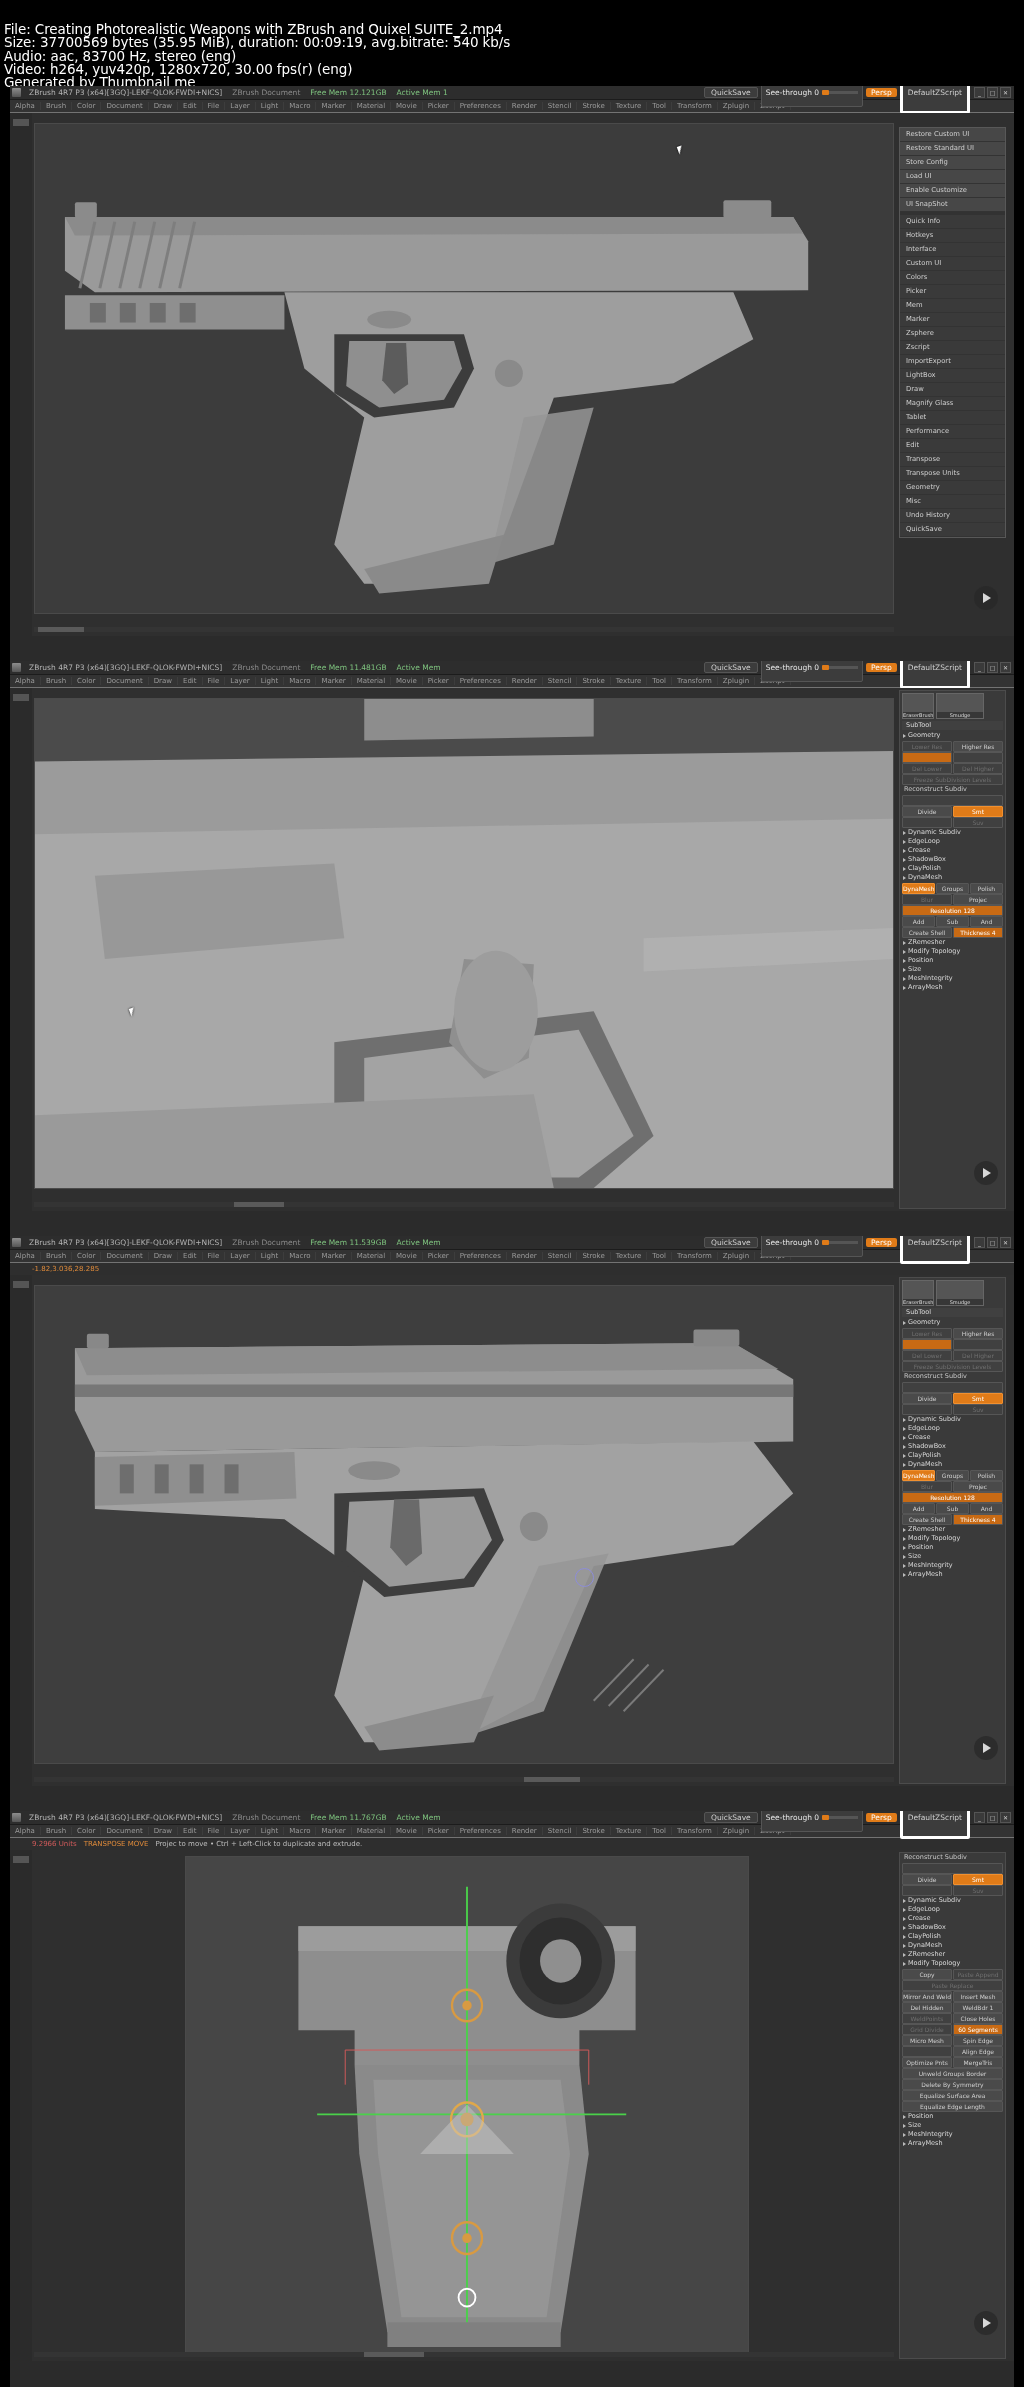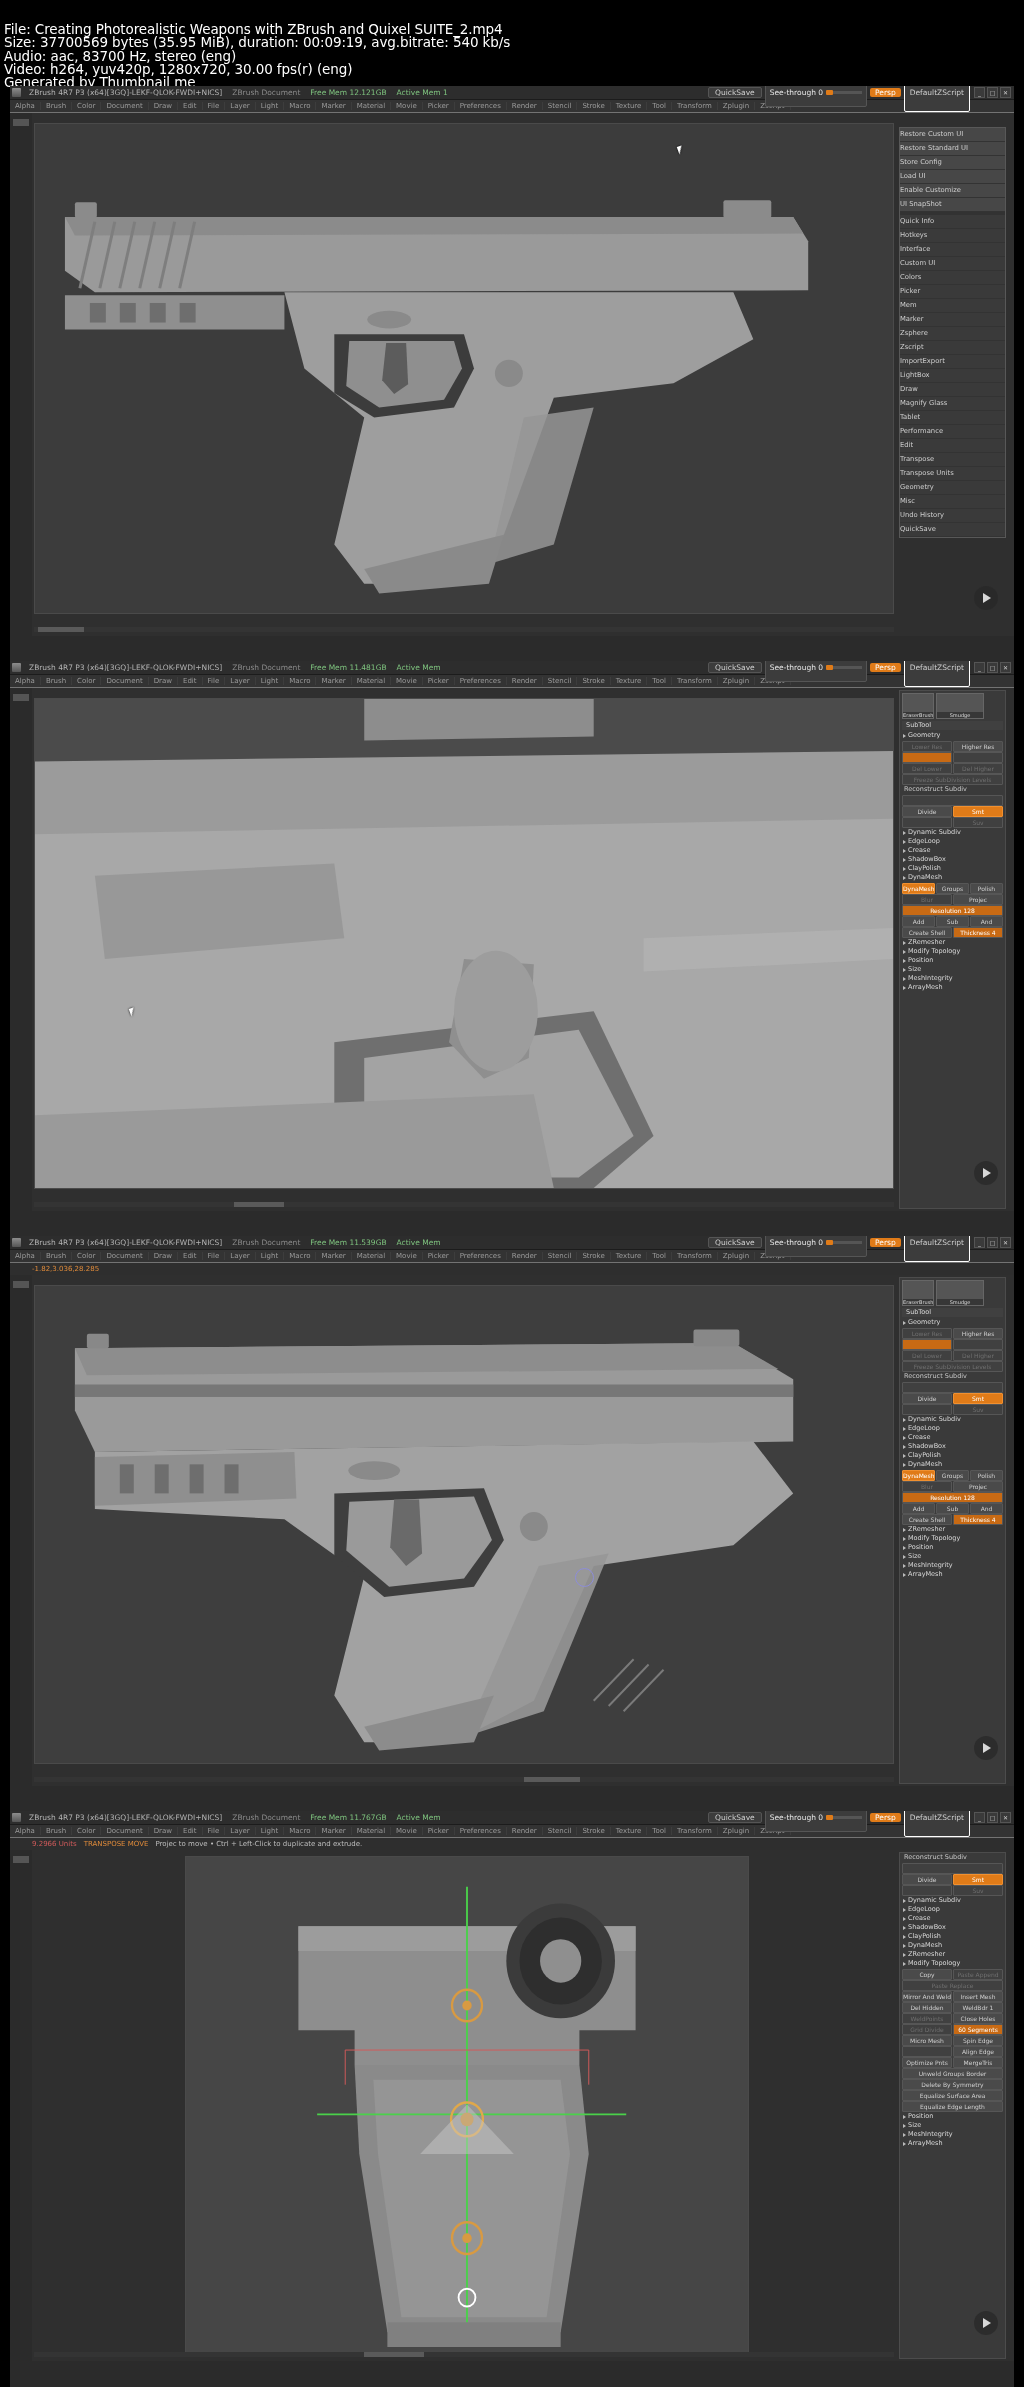--- a/index.html
+++ b/index.html
@@ -21,21 +21,21 @@
   .zb-title .zicon{width:9px;height:9px;margin:0 3px 0 2px;background:linear-gradient(#8d8d8d,#555);border-radius:1px;flex:none;}
   .zb-title .t-seg{padding:0 5px;color:#b4b4b4;}
   .zb-title .t-dim{color:#8a8a8a;}
   .zb-title .grn{color:#7fc47f;}
   .zb-title .spacer{flex:1;}
   .zb-title .qsave{background:#3c3c3c;border:1px solid #555;border-radius:2px;padding:0 6px;color:#d0d0d0;margin-right:3px;}
   .zb-title .seethru{background:#3c3c3c;border:1px solid #555;border-radius:2px;padding:9px 4px;color:#e8e8e8;position:relative;margin-right:3px;}
   .zb-title .seethru .slider{display:inline-block;width:36px;height:3px;background:#555;vertical-align:middle;margin-left:3px;position:relative;}
   .zb-title .seethru .slider i{position:absolute;left:0;top:-1px;width:7px;height:5px;background:#e07b18;border-radius:1px;}
   .zb-title .persp{background:#e07b18;color:#fff;border-radius:2px;padding:0 5px;margin-right:3px;}
-  .zb-title .script{background:#3c3c3c;border:1px solid #ffffff;border-radius:2px;padding:14px 5px;color:#d0d0d0;margin-right:4px;text-align:right;}
+  .zb-title .script{background:#3c3c3c;border:3px solid #ffffff;border-radius:2px;padding:14px 5px;color:#d0d0d0;margin-right:4px;text-align:right;}
   .zb-title .winbtns{display:flex;gap:2px;padding-right:3px;}
   .zb-title .winbtns span{width:9px;height:9px;background:#3a3a3a;border:1px solid #555;color:#ccc;font-size:6px;
         display:flex;align-items:center;justify-content:center;line-height:1;}
 
   
   .zb-menu{height:12px;background:#333;border-bottom:1px solid #737373;display:flex;align-items:center;
            font-size:7px;color:#9a9a9a;white-space:nowrap;}
   .zb-menu span{padding:0 5px;border-right:1px solid #3d3d3d;}
 
   
@@ -67,21 +67,21 @@
   .rp-label{height:9px;line-height:9px;padding-left:4px;color:#c6c6c6;font-size:6.5px;}
 
   
   .rp-thumbs{display:flex;gap:2px;margin:2px;}
   .rp-thumb{width:30px;height:24px;background:#555;border:1px solid #666;position:relative;}
   .rp-thumb.big{width:46px;}
   .rp-thumb .cap{position:absolute;bottom:0;left:0;right:0;font-size:5px;text-align:center;color:#ddd;background:rgba(0,0,0,.35);}
 
   
   .dropdown{position:absolute;right:8px;top:14px;width:105px;background:#3a3a3a;border:1px solid #585858;z-index:5;}
-  .dd-item{height:13px;line-height:13px;font-size:6.8px;color:#cfcfcf;border-bottom:1px solid #333;}
+  .dd-item{height:13px;line-height:13px;padding-left:6px;font-size:6.8px;color:#cfcfcf;border-bottom:1px solid #333;}
   .dd-item.b{background:#474747;}
   .dd-sep{height:3px;background:#323232;}
 
   
   .ts{position:absolute;right:4px;bottom:2px;color:#fff;font-size:11px;font-family:"DejaVu Sans",sans-serif;
       text-shadow:0 0 2px #000,1px 1px 1px #000;text-align:right;}
   .pbwrap{position:absolute;right:2px;top:2px;width:24px;height:24px;border-radius:50%;background:rgba(40,40,40,.75);
           display:flex;align-items:center;justify-content:center;}
   .pbwrap i{width:0;height:0;border-left:8px solid #d8d8d8;border-top:5px solid transparent;border-bottom:5px solid transparent;margin-left:2px;}
 

